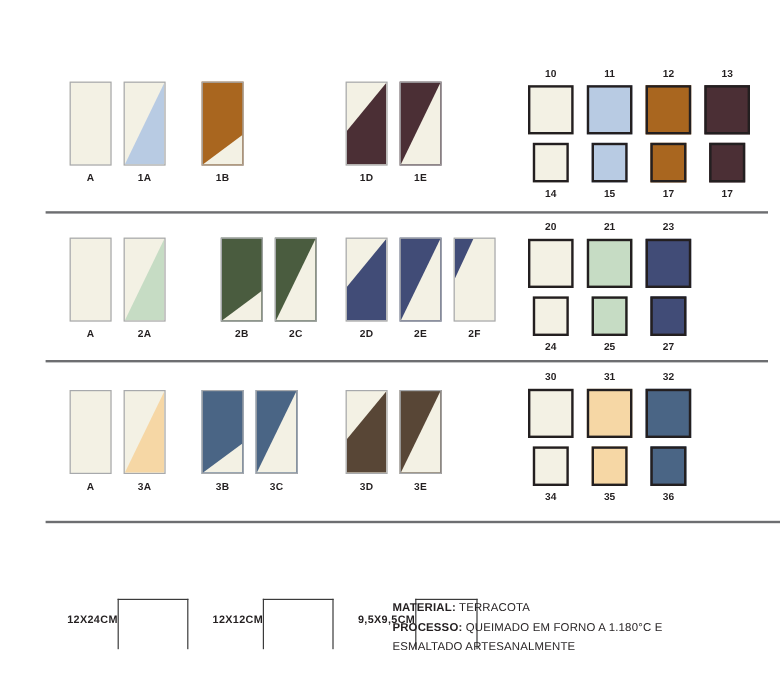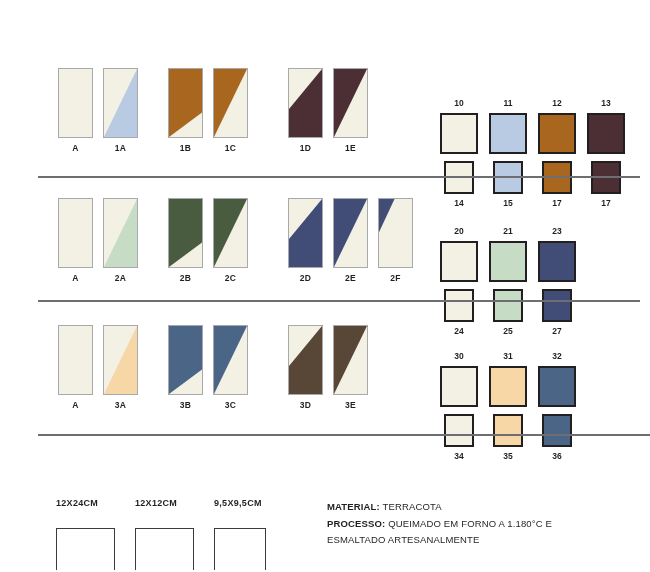--- a/index.html
+++ b/index.html
@@ -86,21 +86,20 @@
   .swatch-col {
     display: flex;
     flex-direction: column;
     align-items: center;
   }
   .swatch-num {
     font-size: 8.5px;
     font-weight: bold;
     color: #231f20;
     line-height: 1;
-    margin-top: 42px;
   }
   .swatch-num.top { margin-bottom: 5px; }
   .swatch-num.bottom { margin-top: 5px; }
 
   .swatch {
     box-sizing: border-box;
     border: 2px solid #231f20;
   }
   .swatch.big {
     width: 38px;
@@ -114,22 +113,22 @@
 
   
   .size-group {
     position: absolute;
     display: flex;
     align-items: flex-end;
     gap: 20px;
   }
   .size-cell {
     display: flex;
-    flex-direction: column;
-    align-items: flex-start;
+    flex-direction: row;
+    align-items: flex-end;
   }
   .size-label {
     font-size: 9px;
     font-weight: bold;
     letter-spacing: 0.3px;
     color: #231f20;
     margin-bottom: 20px;
     line-height: 1;
   }
   .size-box {
@@ -176,28 +175,20 @@
       </div>
     <div class="tile-group" style="left:168px;">
         <div class="tile-cell">
           <div class="tile" style="background: rgb(169, 102, 31); border-color: rgb(167, 169, 172);">
             <svg viewBox="0 0 100 200" preserveAspectRatio="none">
               <polygon points="100,200 100,128 0,200" fill="#f3f1e4"></polygon>
             </svg>
           </div>
           <div class="tile-label">1B</div>
         </div>
-        <div class="tile-cell">
-          <div class="tile" style="background: rgb(169, 102, 31); border-color: rgb(167, 169, 172);">
-            <svg viewBox="0 0 100 200" preserveAspectRatio="none">
-              <polygon points="100,0 100,200 0,200" fill="#f3f1e4"></polygon>
-            </svg>
-          </div>
-          <div class="tile-label">1C</div>
-        </div>
       </div>
     <div class="tile-group" style="left:288px;">
         <div class="tile-cell">
           <div class="tile" style="background: rgb(243, 241, 228); border-color: rgb(167, 169, 172);">
             <svg viewBox="0 0 100 200" preserveAspectRatio="none">
               <polygon points="100,0 100,200 0,200 0,118" fill="#4b2f35"></polygon>
             </svg>
           </div>
           <div class="tile-label">1D</div>
         </div>
@@ -248,21 +239,21 @@
         </div>
         <div class="tile-cell">
           <div class="tile" style="background: rgb(243, 241, 228); border-color: rgb(167, 169, 172);">
             <svg viewBox="0 0 100 200" preserveAspectRatio="none">
               <polygon points="100,0 100,200 0,200" fill="#c6dcc4"></polygon>
             </svg>
           </div>
           <div class="tile-label">2A</div>
         </div>
       </div>
-    <div class="tile-group" style="left:168px;justify-content:center;">
+    <div class="tile-group" style="left:184px;justify-content:center;">
         <div class="tile-cell">
           <div class="tile" style="background: rgb(74, 92, 63); border-color: rgb(167, 169, 172);">
             <svg viewBox="0 0 100 200" preserveAspectRatio="none">
               <polygon points="100,200 100,128 0,200" fill="#f3f1e4"></polygon>
             </svg>
           </div>
           <div class="tile-label">2B</div>
         </div>
         <div class="tile-cell">
           <div class="tile" style="background: rgb(74, 92, 63); border-color: rgb(167, 169, 172);">

